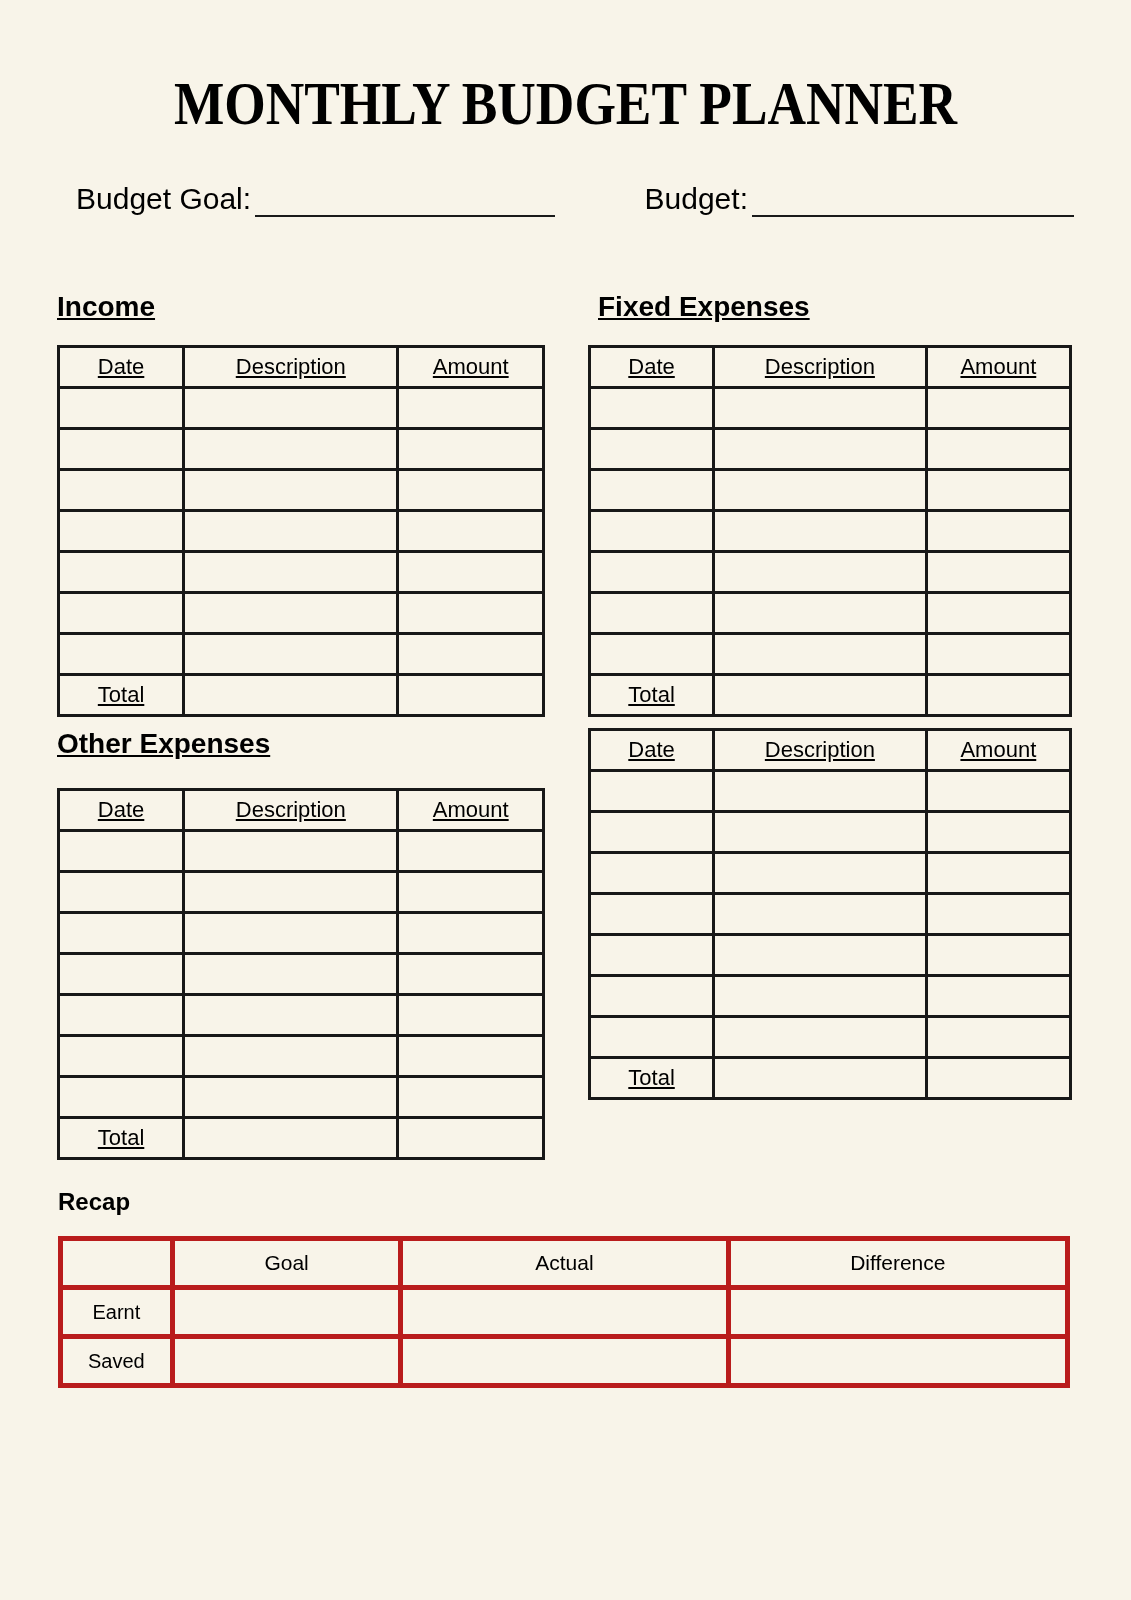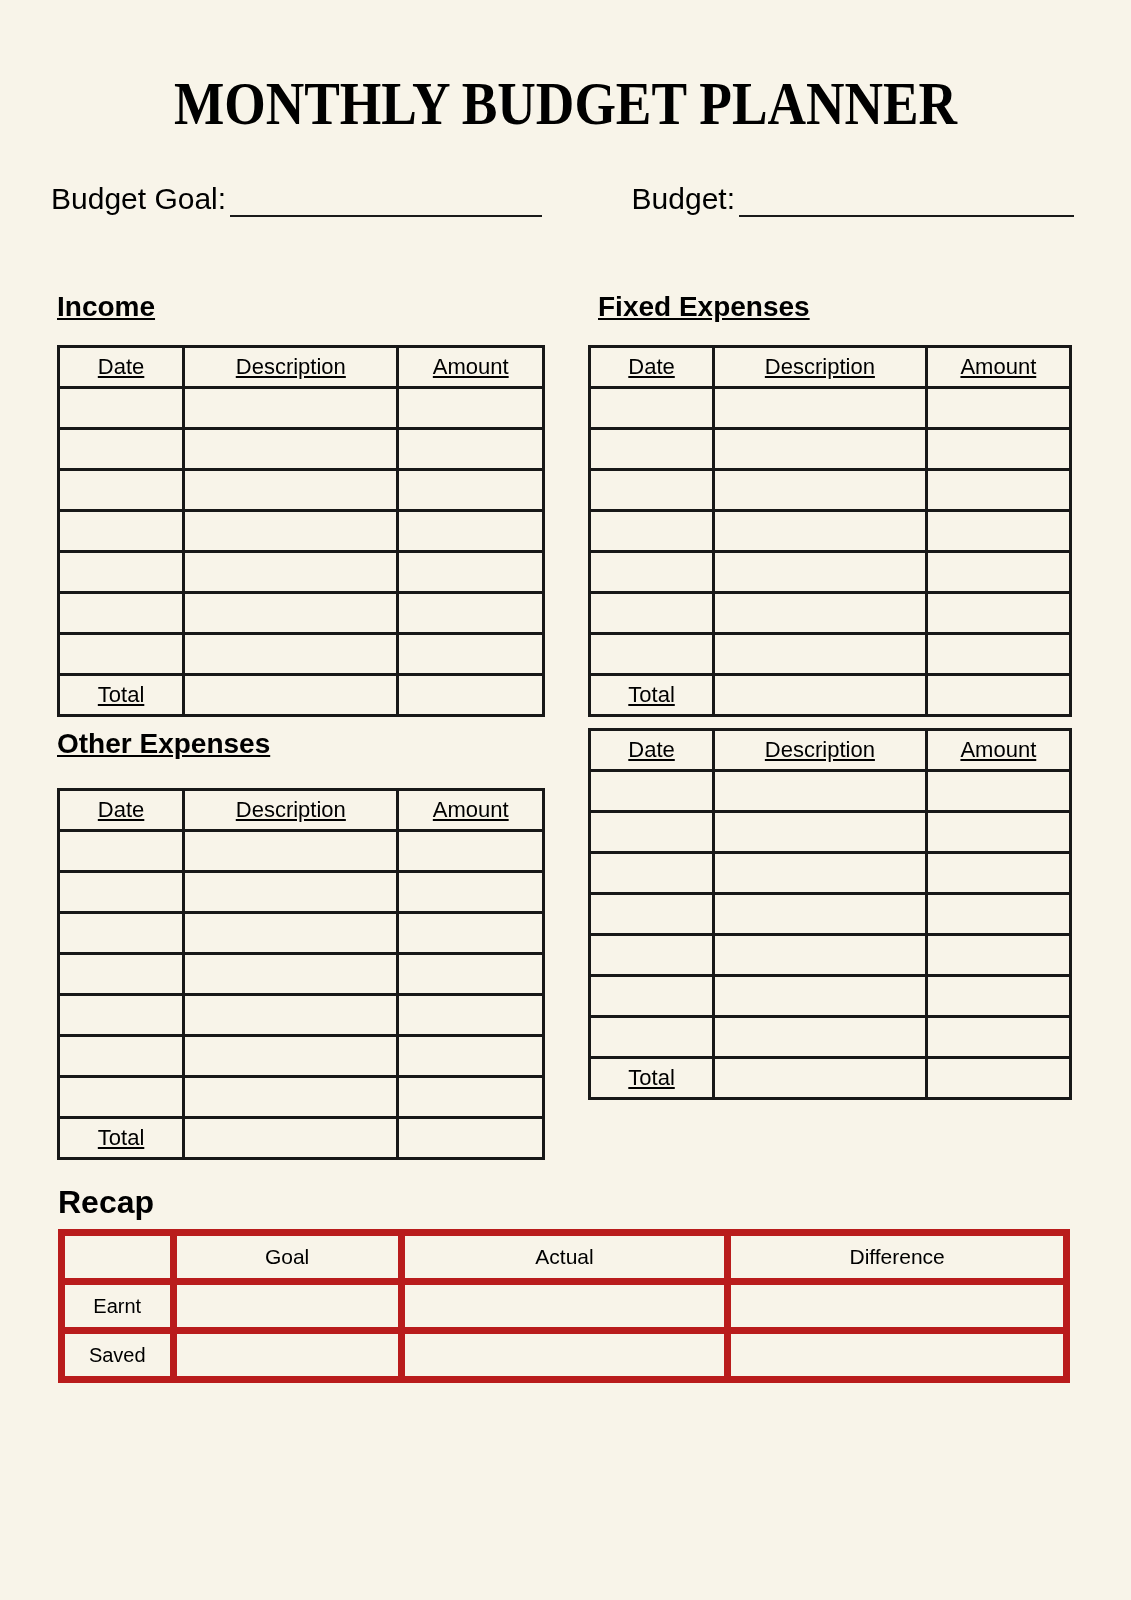--- a/index.html
+++ b/index.html
@@ -24,21 +24,21 @@
     letter-spacing:0px;
     transform:scaleX(.86);
     transform-origin:center;
     white-space:nowrap;
   }
   
   .fields-row {
     display:flex;
     align-items:baseline;
     margin-top:47px;
-    padding:0 57px 0 51px;
+    padding:0 57px 0 76px;
     font-size:30px;
     line-height:36px;
     white-space:nowrap;
   }
   .fline {
     display:inline-block;
     height:0;
     border-bottom:2px solid #1a1a1a;
     position:relative;
     top:8px;
@@ -78,33 +78,33 @@
     vertical-align:middle;
     font-weight:normal;
     font-size:22px;
   }
   .col-date  { width:25.8%; }
   .col-desc  { width:44.2%; }
   .col-amt   { width:30%;   }
   
   .recap { margin:26px 0 0 58px; }
   .recap h2 {
-    font-size:32px;
+    font-size:24px;
     font-weight:bold;
     line-height:32px;
-    margin-bottom:11px;
+    margin-bottom:18px;
   }
   .rtable {
     width:1012px;
     border-collapse:collapse;
     table-layout:fixed;
     border:3px solid #181818;
   }
   .rtable th, .rtable td {
-    border:7px solid #b91c1c;
+    border:5px solid #b91c1c;
     height:49px;
     text-align:center;
     vertical-align:middle;
     font-weight:normal;
   }
   .rtable th { font-size:21px; }
   .rtable .rowlabel { font-size:20px; }
   .rcol-label { width:11.1%; }
   .rcol-goal  { width:22.7%; }
   .rcol-act   { width:32.5%; }

